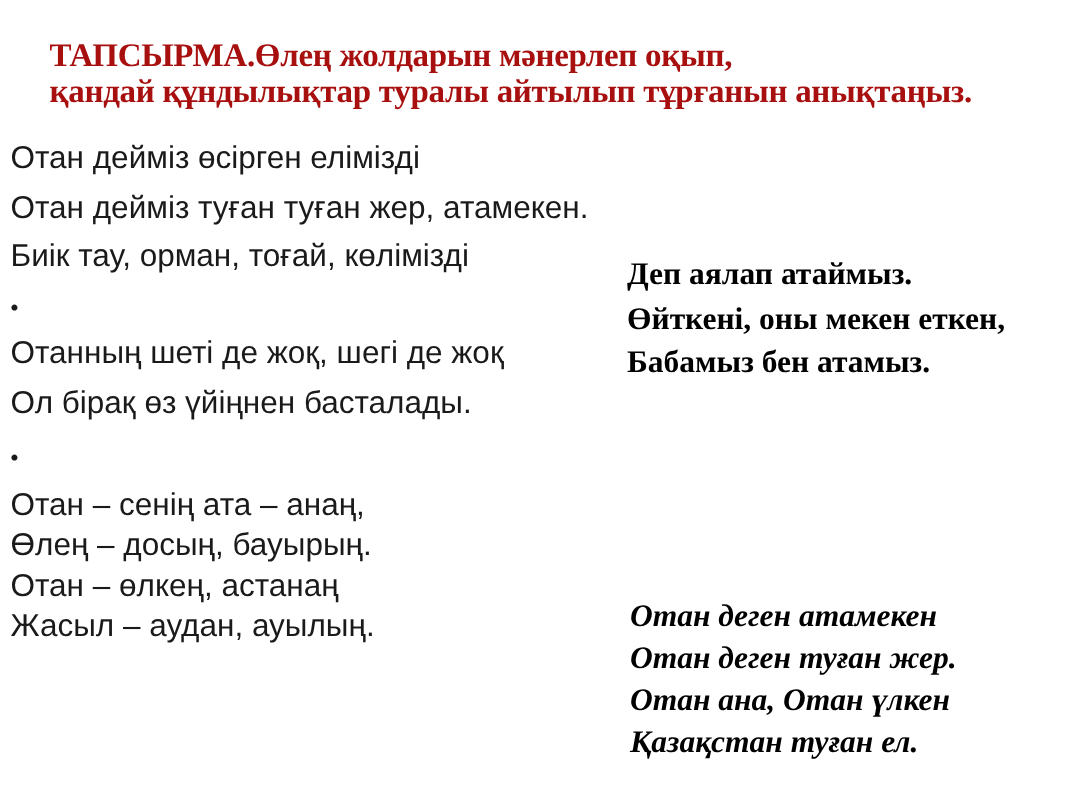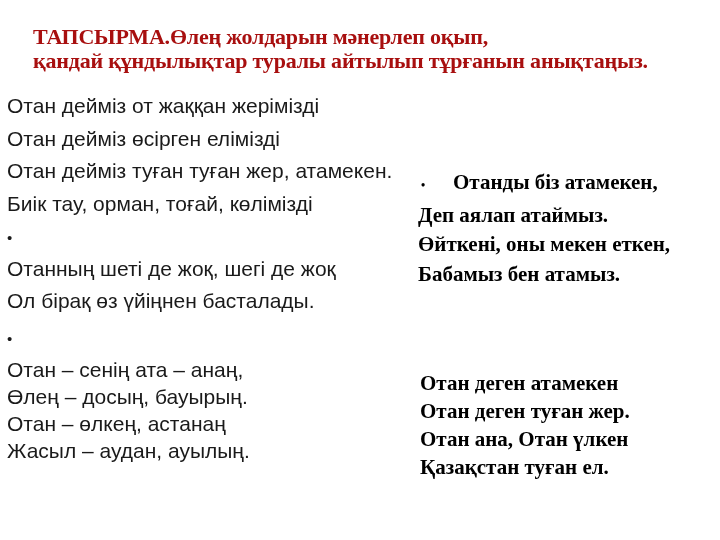--- a/index.html
+++ b/index.html
@@ -62,22 +62,23 @@
     font-size: 21px;
     white-space: nowrap;
   }
   .right-stanza-1 {
     left: 418px;
     top: 168px;
     line-height: 29.5px;
   }
   .right-stanza-2 {
     left: 420px;
-    top: 369px;
+    top: 396px;
     line-height: 28px;
+    font-style: italic;
   }
   .rs1-bullet {
     display: inline-block;
     width: 35px;
     padding-left: 3px;
     box-sizing: border-box;
     font-size: 12px;
     vertical-align: baseline;
   }
 </style>
@@ -85,36 +86,34 @@
 <body>
 
 <div class="slide">
 
   <div class="task-title">
     <div>ТАПСЫРМА.Өлең жолдарын мәнерлеп оқып,</div>
     <div>қандай құндылықтар туралы айтылып тұрғанын анықтаңыз.</div>
   </div>
 
   <div class="left-poem">
-    <div class="la">Отан дейміз от жаққан жерімізді</div>
     <div class="la">Отан дейміз өсірген елімізді</div>
     <div class="la">Отан дейміз туған туған жер, атамекен.</div>
     <div class="la">Биік тау, орман, тоғай, көлімізді</div>
     <div class="la"><span class="bullet-glyph">•</span></div>
     <div class="la">Отанның шеті де жоқ, шегі де жоқ</div>
     <div class="la">Ол бірақ өз үйіңнен басталады.</div>
     <div class="lb lb-bullet"><span class="bullet-glyph">•</span></div>
     <div class="lb">Отан – сенің ата – анаң,</div>
     <div class="lb">Өлең – досың, бауырың.</div>
     <div class="lb">Отан – өлкең, астанаң</div>
     <div class="lb">Жасыл – аудан, ауылың.</div>
   </div>
 
   <div class="right-stanza right-stanza-1">
-    <div><span class="rs1-bullet">•</span><span>Отанды біз атамекен,</span></div>
     <div>Деп аялап атаймыз.</div>
     <div>Өйткені, оны мекен еткен,</div>
     <div>Бабамыз бен атамыз.</div>
   </div>
 
   <div class="right-stanza right-stanza-2">
     <div>Отан деген атамекен</div>
     <div>Отан деген туған жер.</div>
     <div>Отан ана, Отан үлкен</div>
     <div>Қазақстан туған ел.</div>

